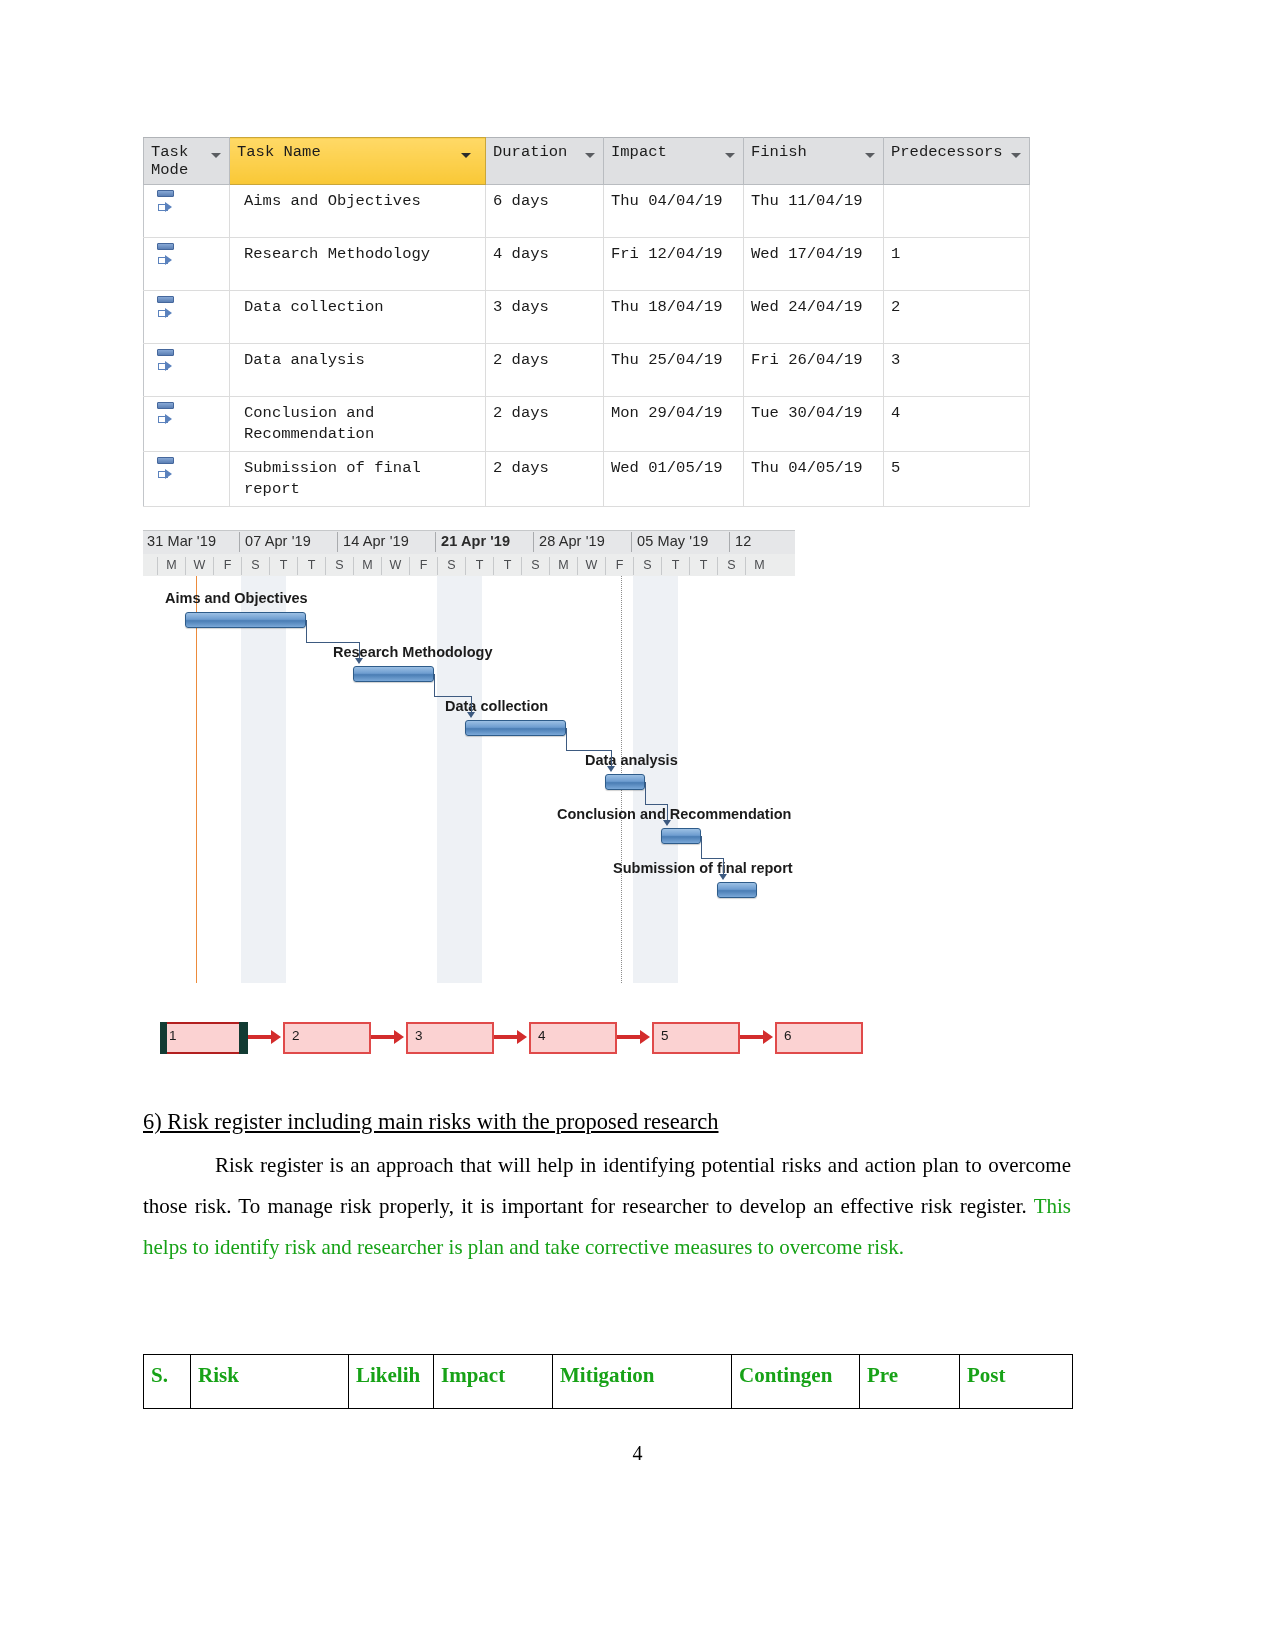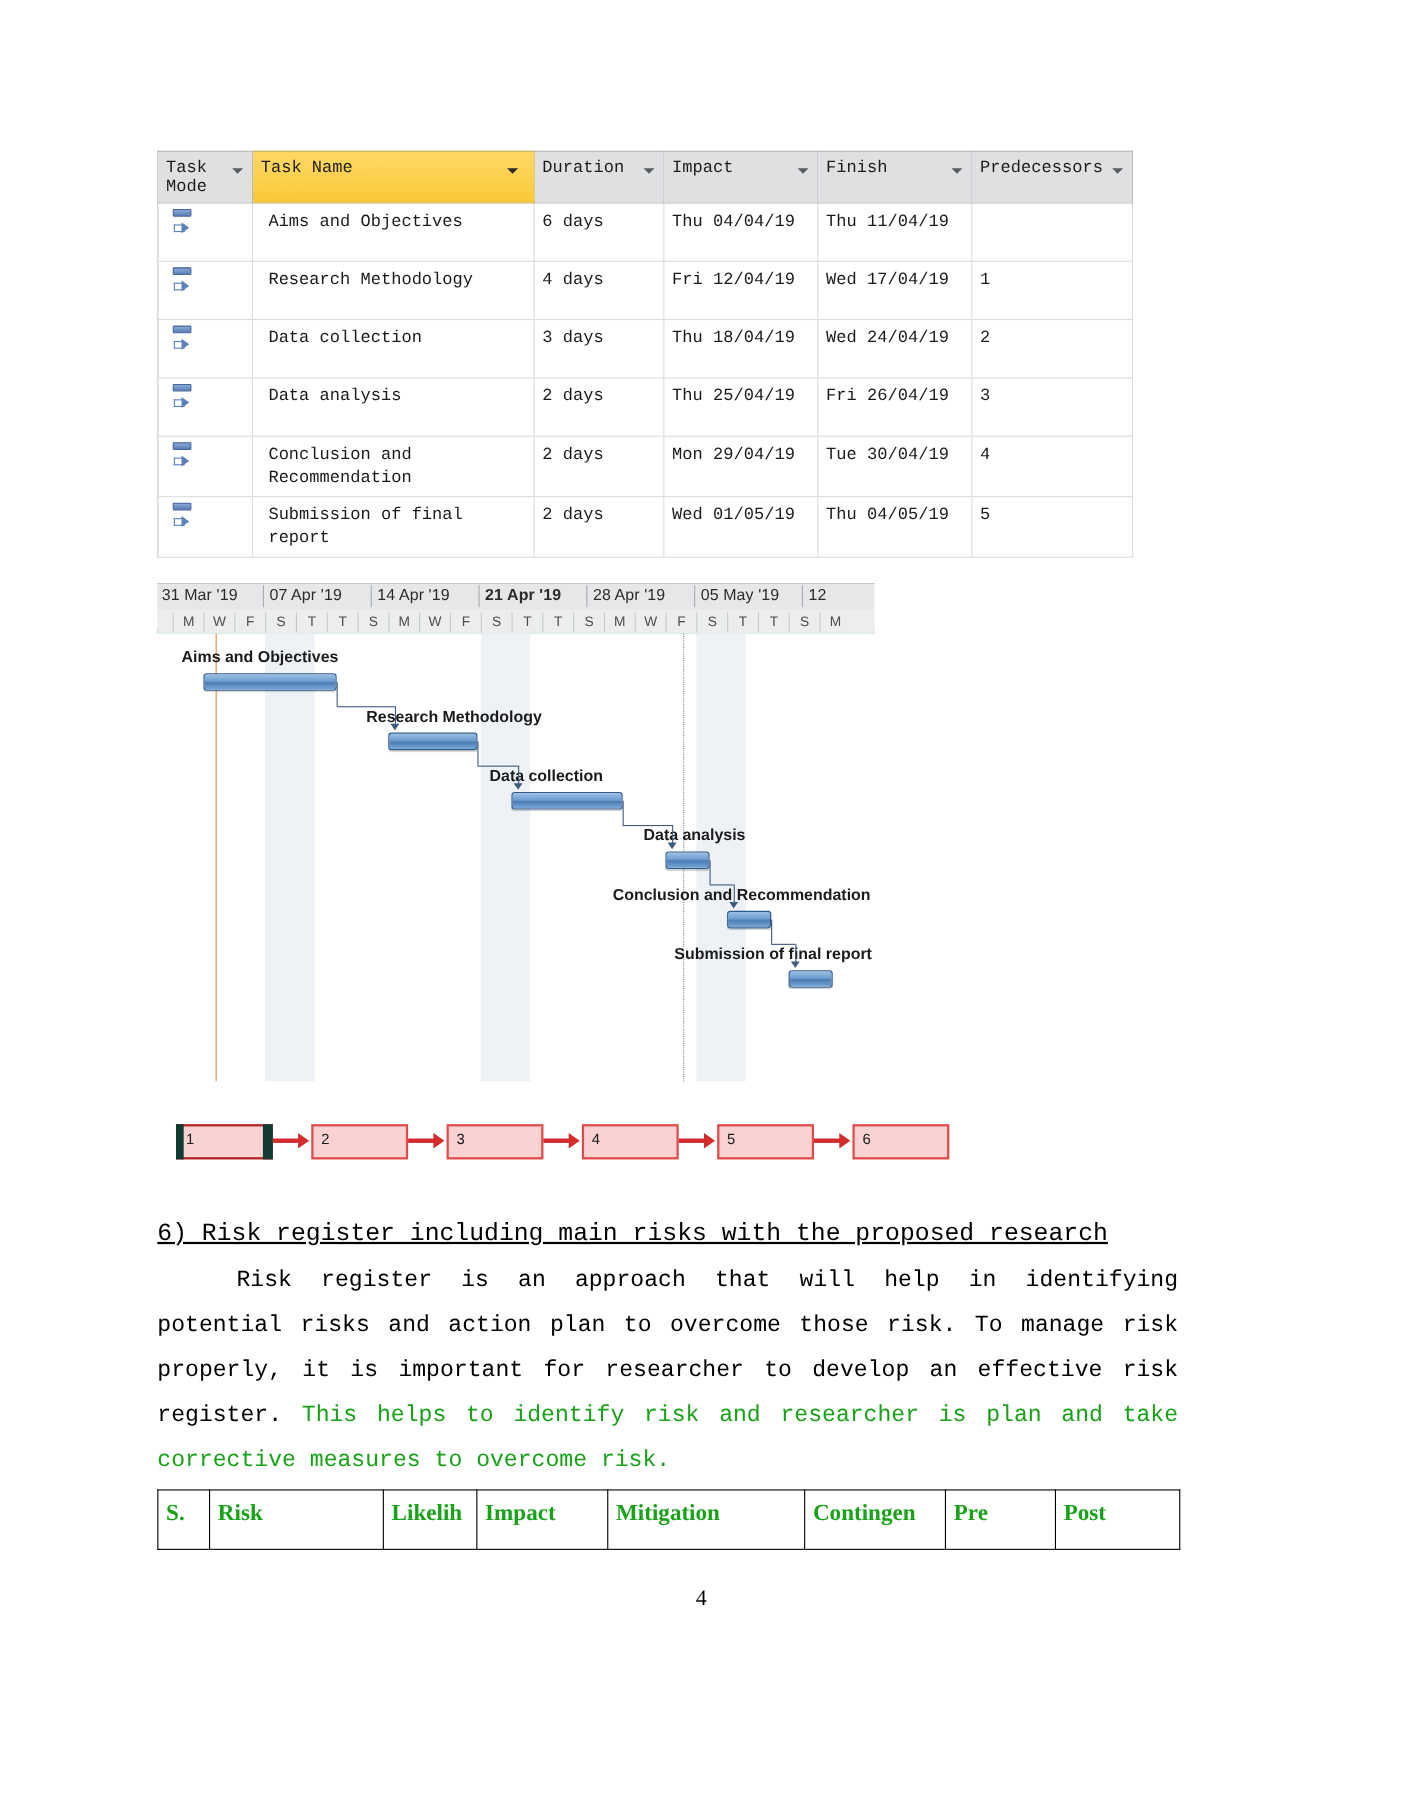--- a/index.html
+++ b/index.html
@@ -270,21 +270,21 @@
     border-bottom: 7px solid transparent;
     border-left: 10px solid #d32c2c;
   }
 
   
   .doc-text {
     position: absolute;
     left: 143px;
     top: 1105px;
     width: 928px;
-    font-family: Liberation Mono, monospace;
+    font-family: Liberation Serif, serif;
     color: #000000;
   }
   .heading6 {
     font-size: 22.5px;
     text-decoration: underline;
     margin: 0 0 6px 0;
     line-height: 1.5;
     font-weight: normal;
   }
   .para {

